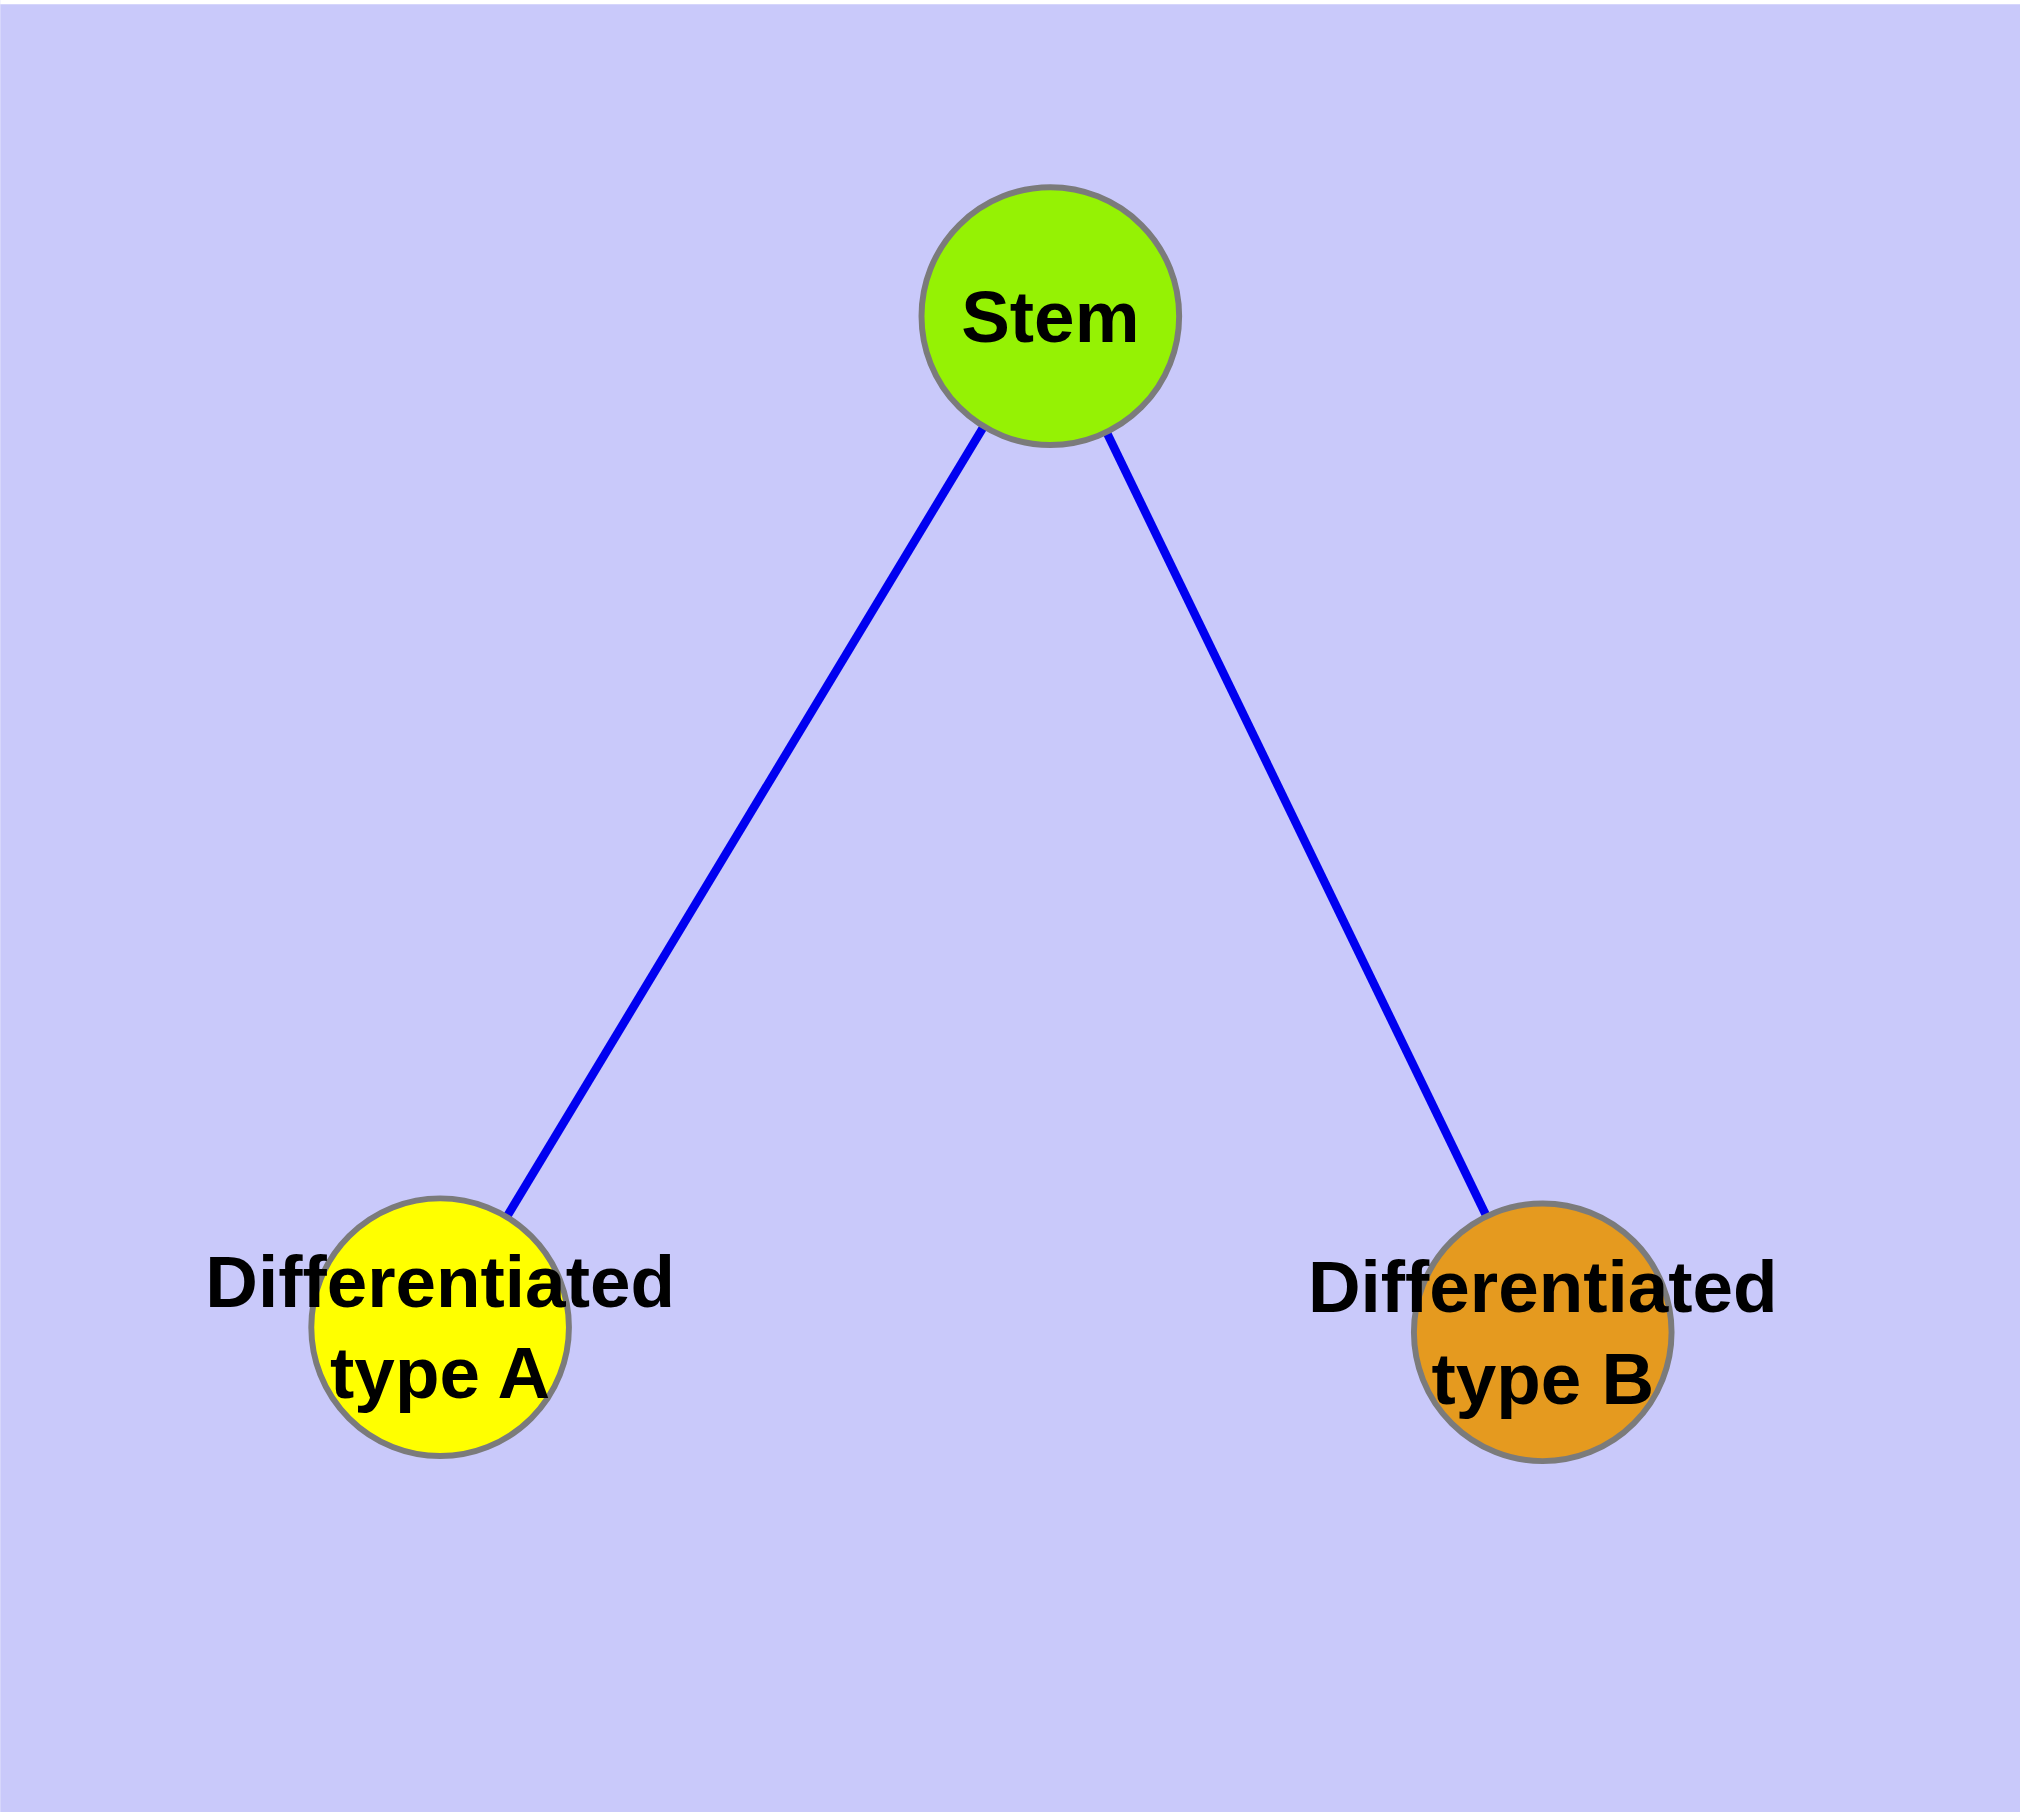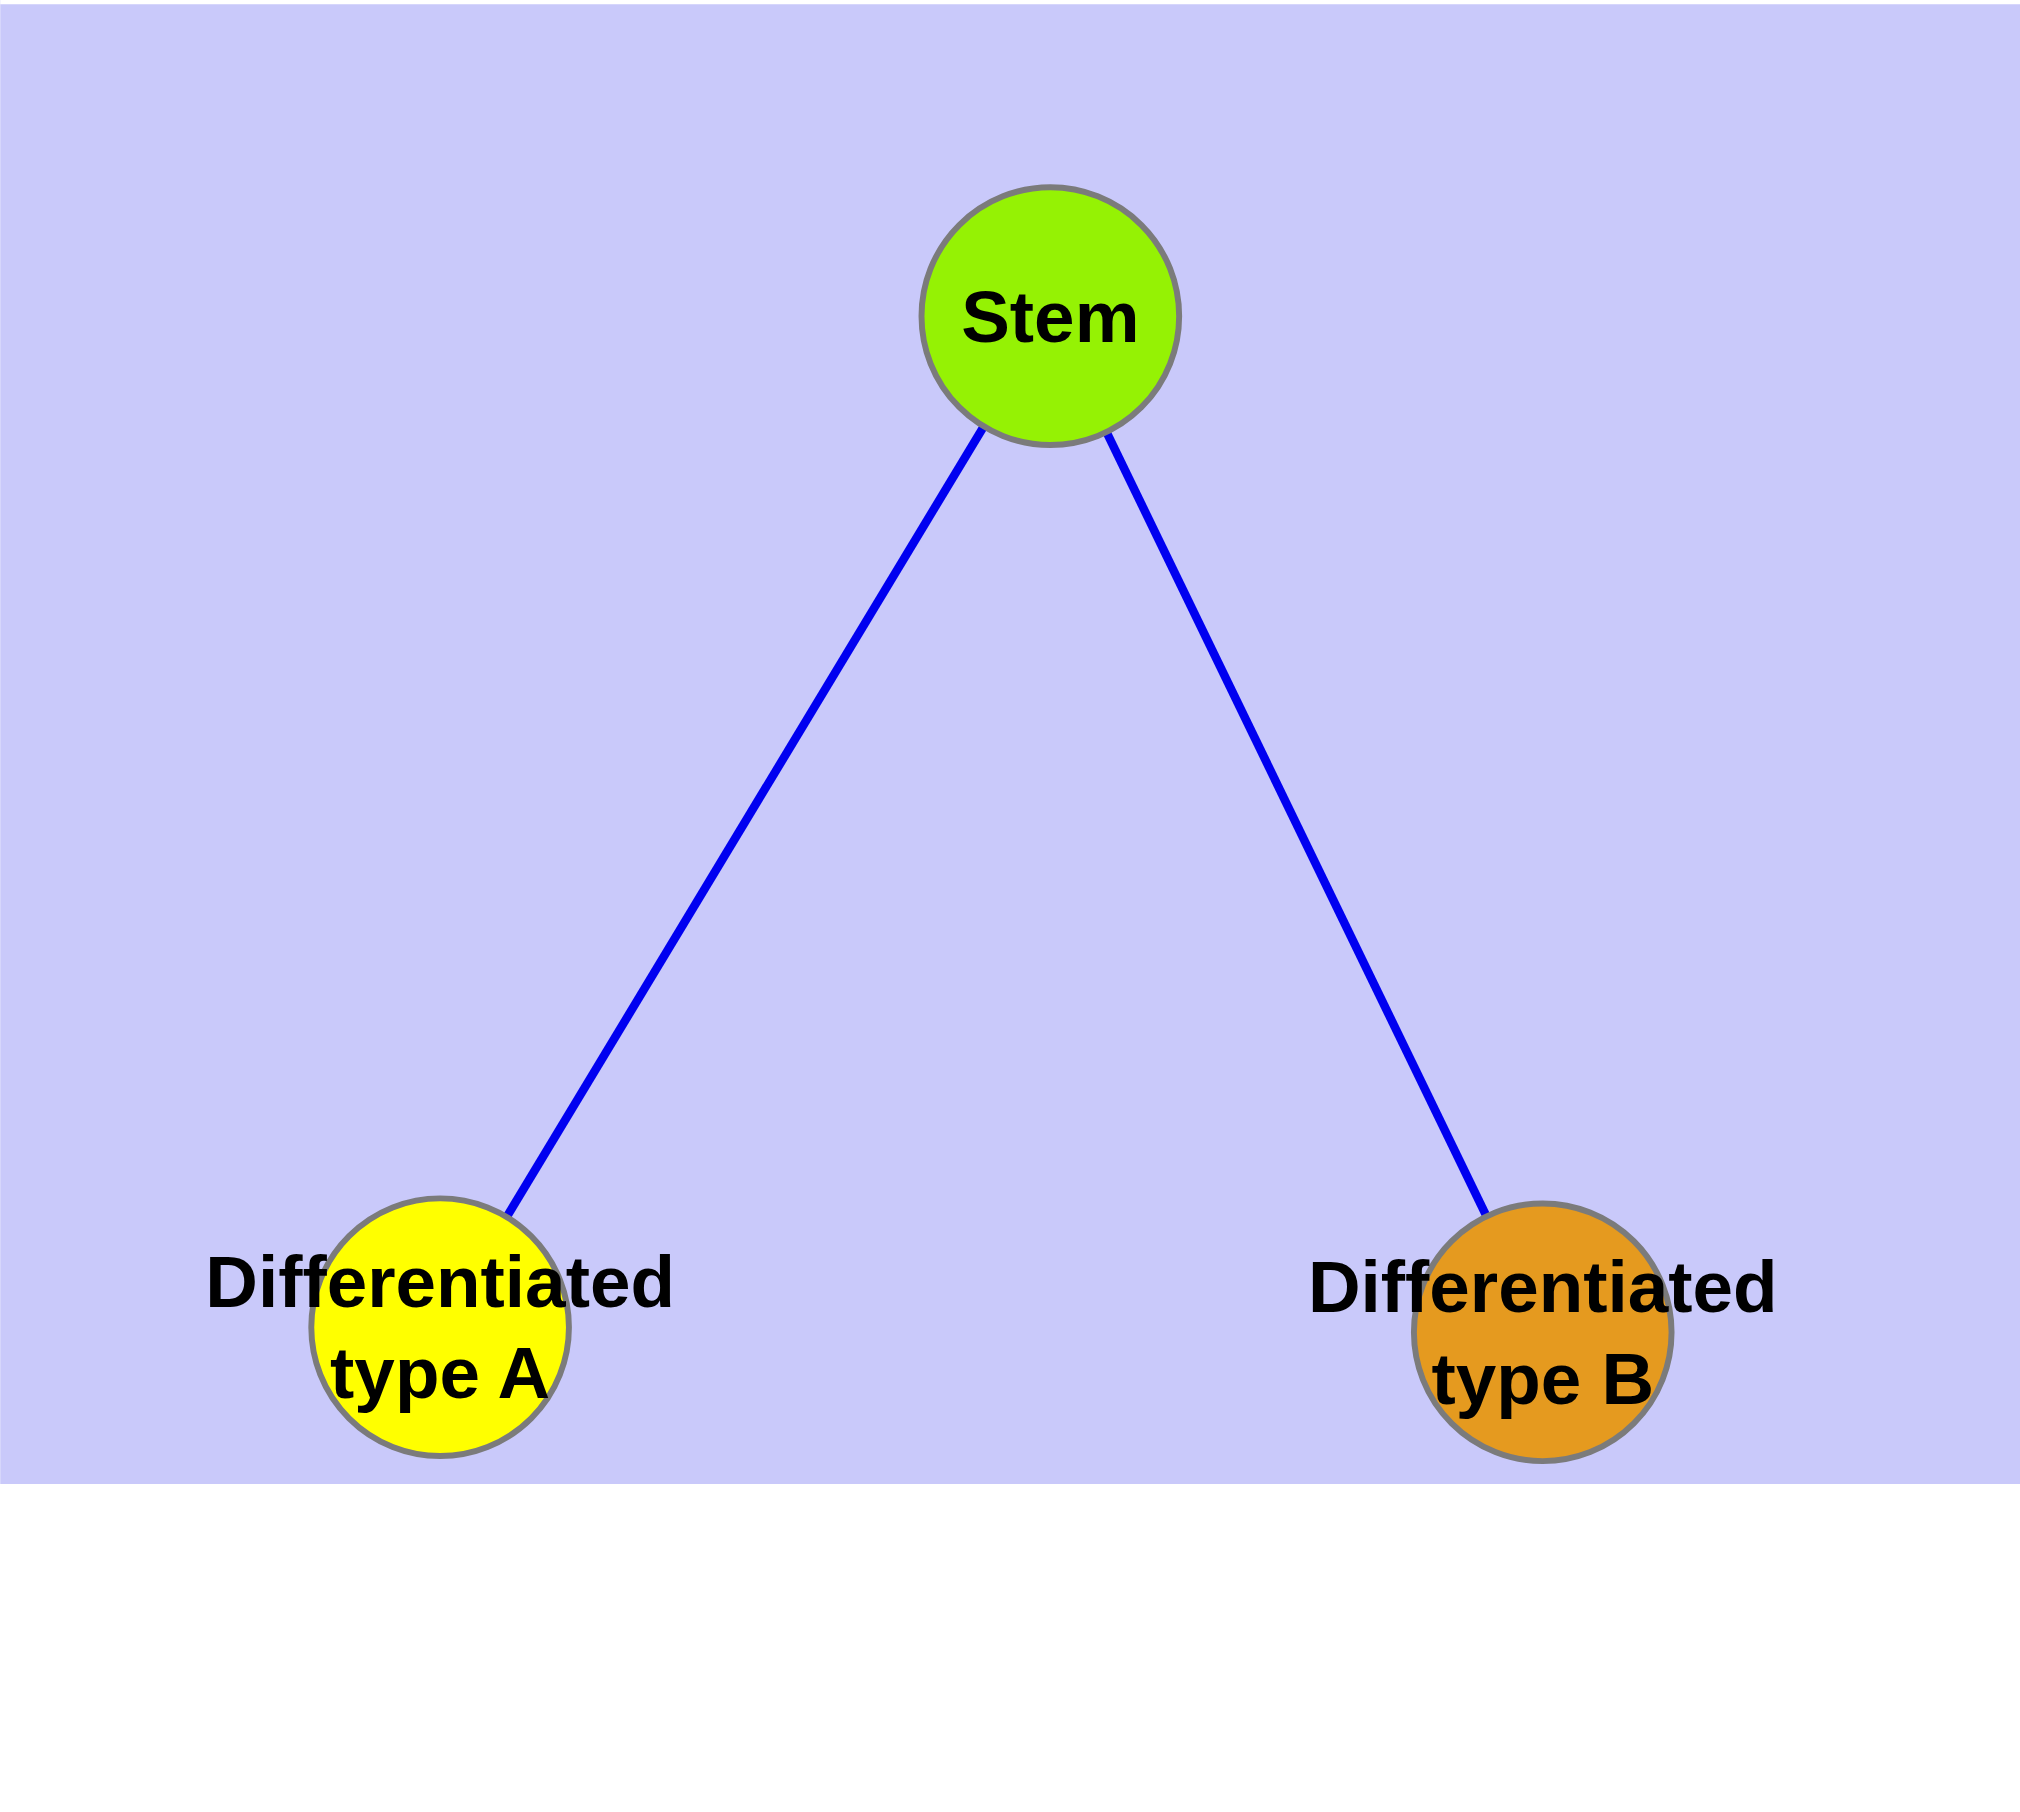--- a/index.html
+++ b/index.html
@@ -4,21 +4,21 @@
 <title>Diagram</title>
 <style>
   html, body {
     margin: 0;
     padding: 0;
     background: #ffffff;
   }
   .stage {
     position: relative;
     width: 2021px;
-    height: 1484px;
+    height: 1812px;
     overflow: hidden;
   }
   svg {
     display: block;
   }
   text, tspan {
     font-family: "Liberation Sans", "DejaVu Sans", sans-serif;
     font-weight: 700;
   }
 </style>

